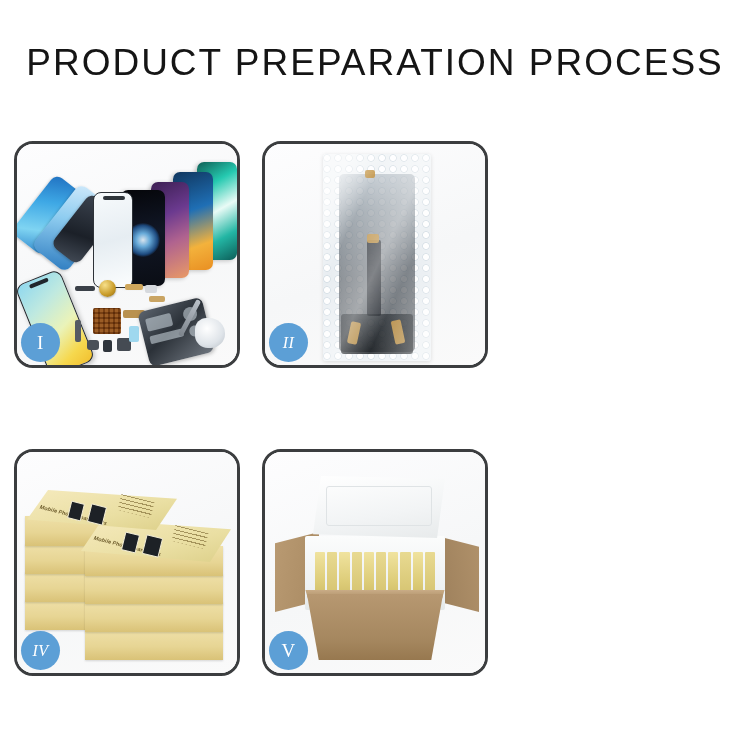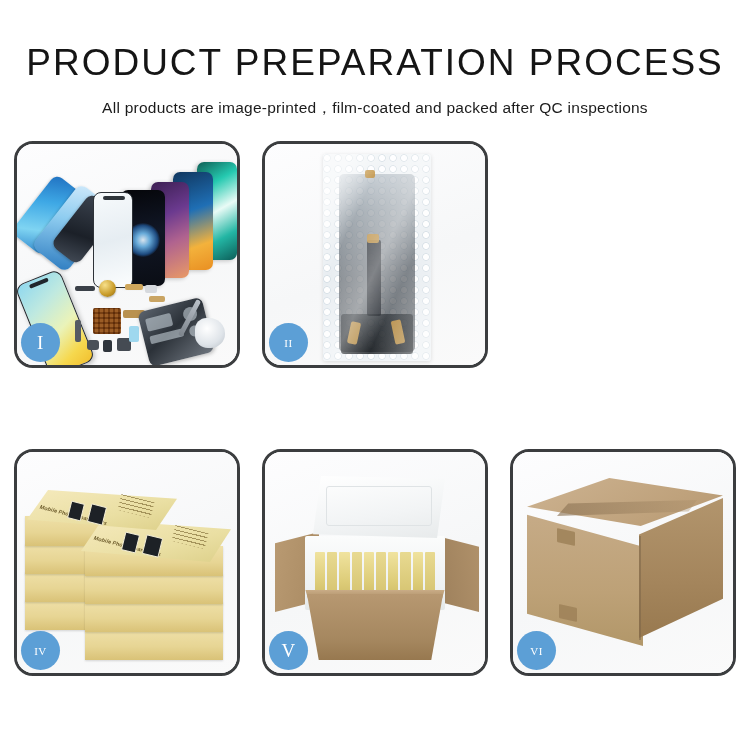--- a/index.html
+++ b/index.html
@@ -47,21 +47,21 @@
   .badge {
     position: absolute; left: 4px; bottom: 3px;
     width: 39px; height: 39px; border-radius: 50%;
     background: #5c9fd6;
     color: #ffffff;
     font-family: "Liberation Serif", serif;
     font-size: 19px; letter-spacing: .5px;
     display: flex; align-items: center; justify-content: center;
     z-index: 9;
   }
-  .badge.wide { font-size: 11px; }
+  .badge.wide { font-size: 16px; font-style: italic; }
   .badge.xwide { font-size: 14px; }
 
   
   .p1 { position: absolute; inset: 0; }
   .prot {
     position: absolute; border-radius: 8px;
     background: linear-gradient(150deg,#1f6fc0 0%, #3ea8e5 35%, #7fd4f2 70%, #2f86cc 100%);
     box-shadow: 0 1px 3px rgba(0,0,0,.25);
   }
   .prot.a { left: 12px; top: 34px; width: 40px; height: 74px; transform: rotate(38deg); }
@@ -361,21 +361,20 @@
     background: rgba(120,98,70,.5);
   }
 </style>
 </head>
 <body>
 
 <div class="page">
 
   <div class="header">
     <div class="title">PRODUCT PREPARATION PROCESS</div>
-    <div class="subtitle">All products are image-printed，film-coated and packed after QC inspections</div>
   </div>
 
   <div class="grid">
 
     <div class="row first">
 
       <div class="panel">
         <div class="inner">
           <div class="p1">
             <div class="prot a"></div>
@@ -483,30 +482,16 @@
             <div class="lid5">
                 <span></span>
               </div>
             <div class="rim"></div>
             <div class="front"></div>
           </div>
         </div>
         <div class="badge">V</div>
       </div>
 
-      <div class="panel">
-        <div class="inner">
-          <div class="b6">
-            <div class="topFace"></div>
-            <div class="topSeam"></div>
-            <div class="leftFace"></div>
-            <div class="rightFace"></div>
-            <div class="edge"></div>
-            <div class="tape t1"></div>
-            <div class="tape t2"></div>
-          </div>
-        </div>
-        <div class="badge wide">VI</div>
-      </div>
     </div>
 
   </div>
 </div>
 
 </body></html>

